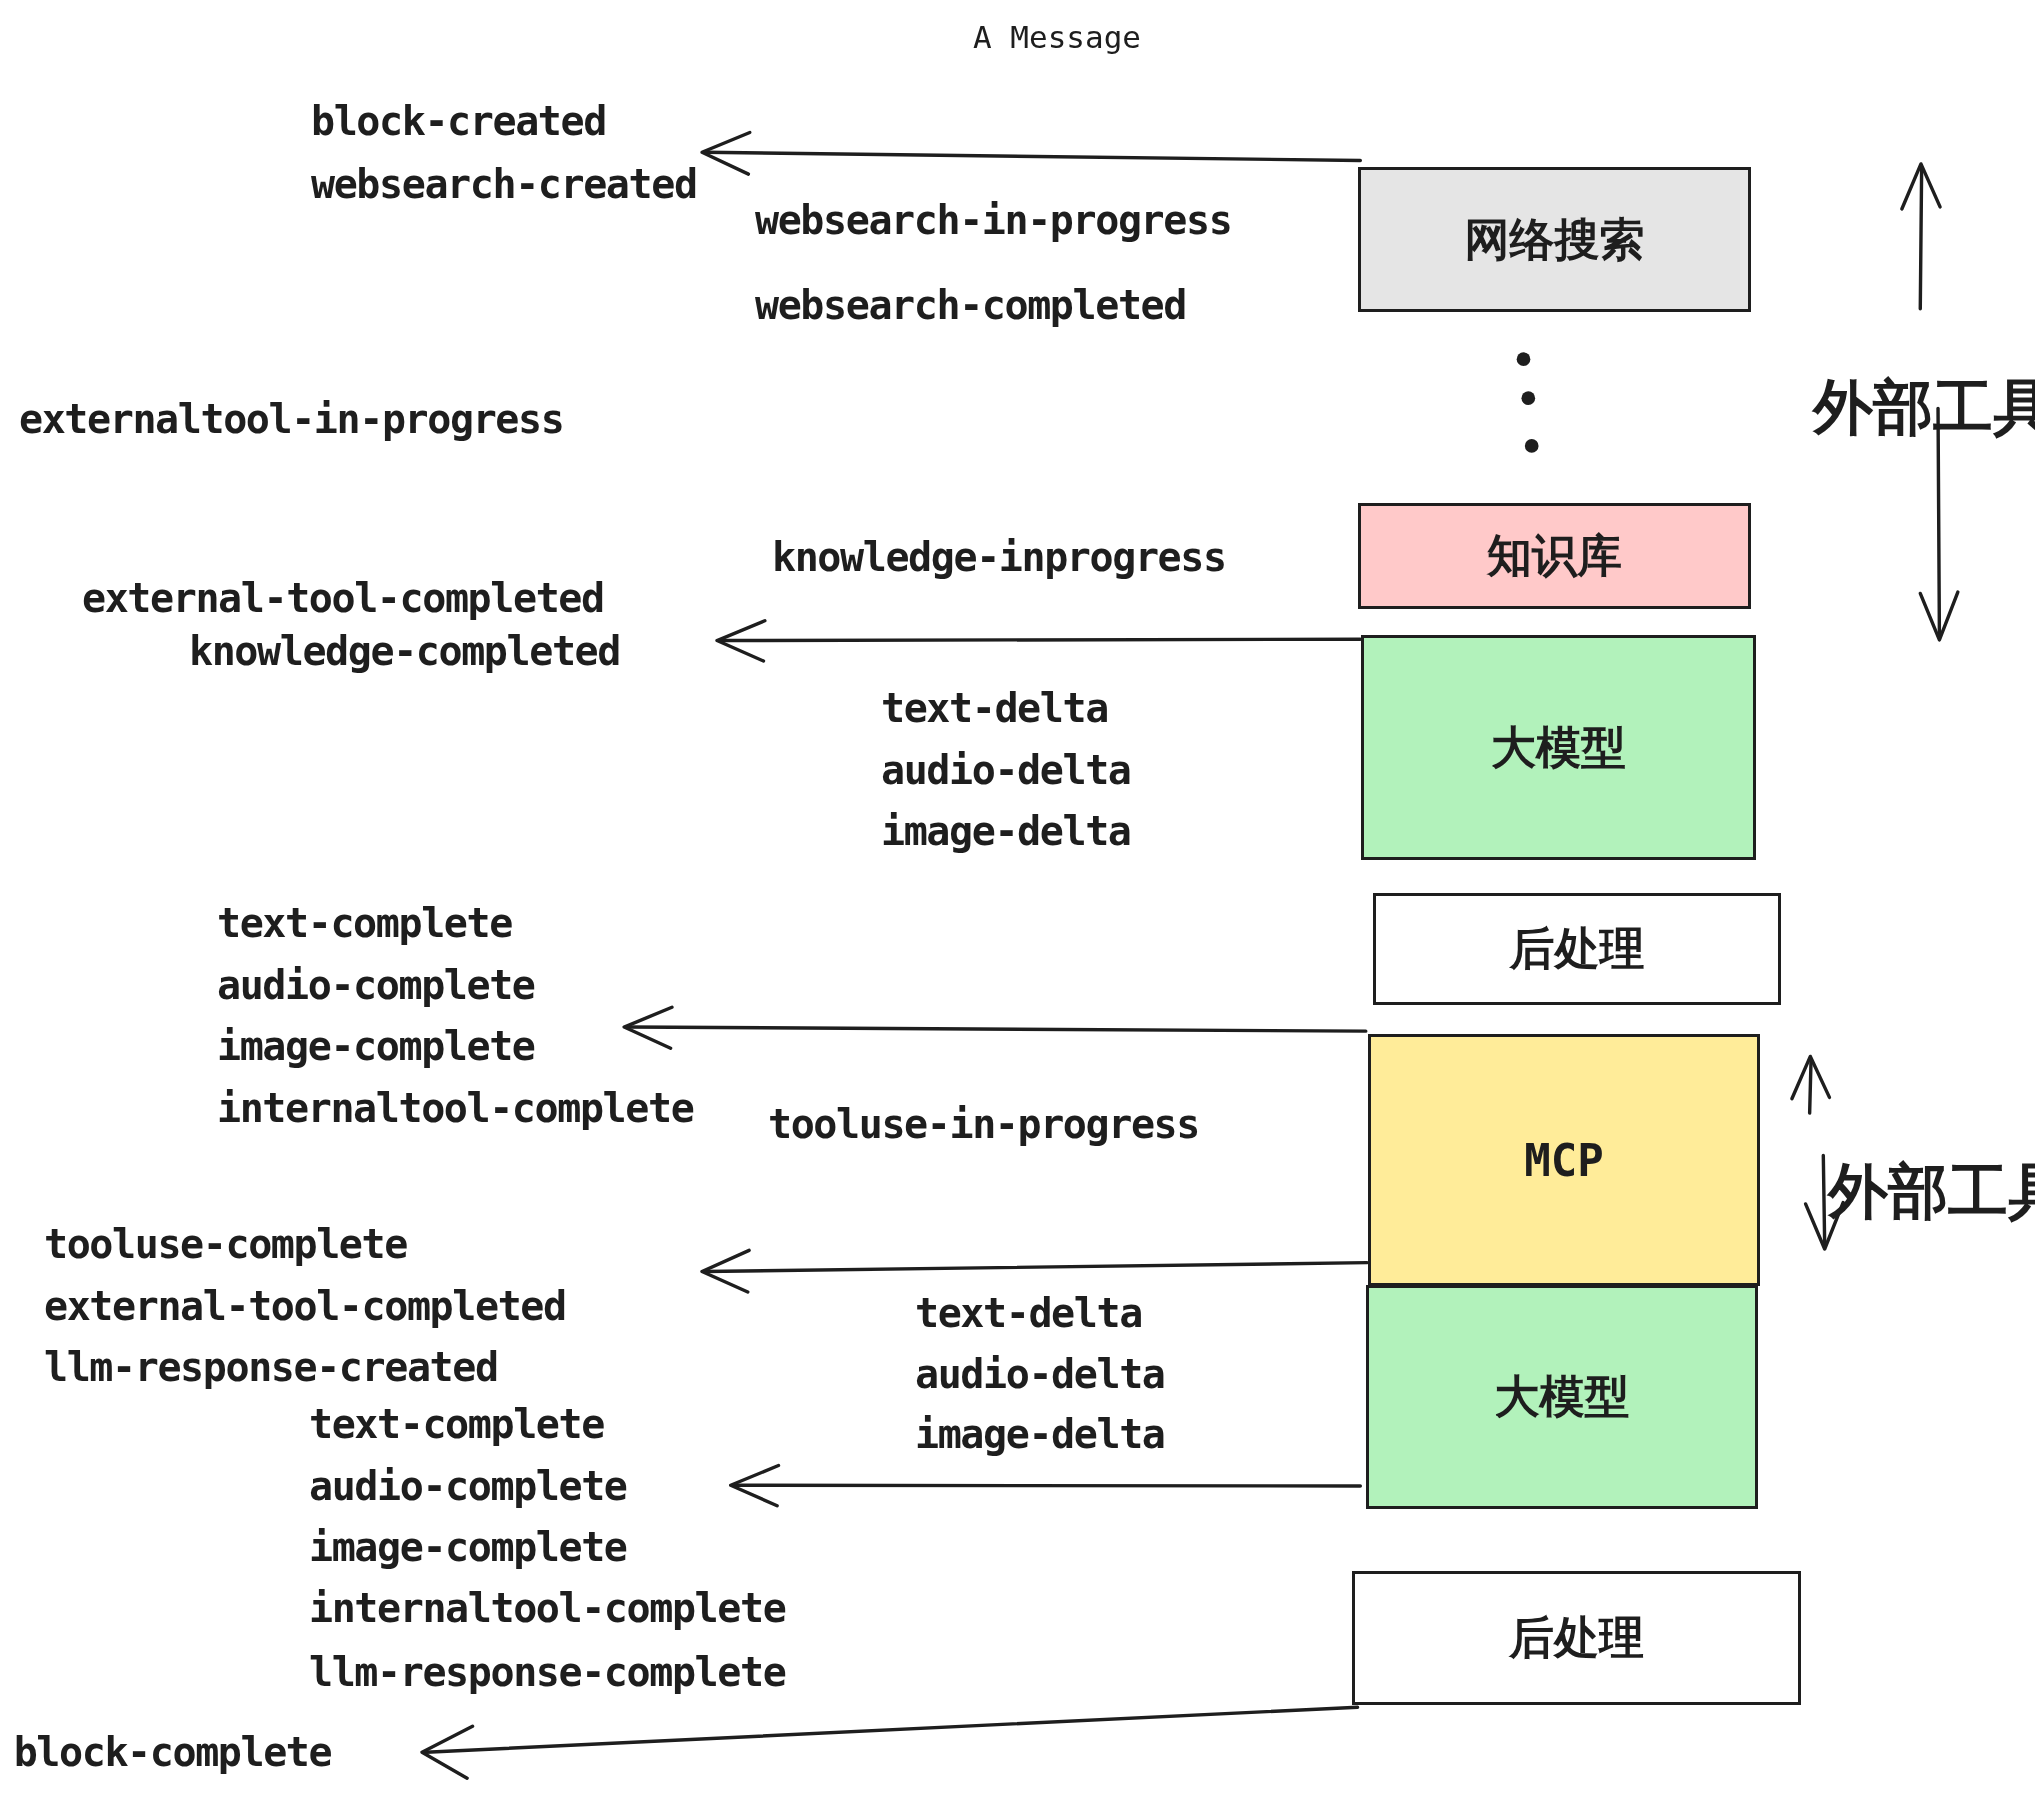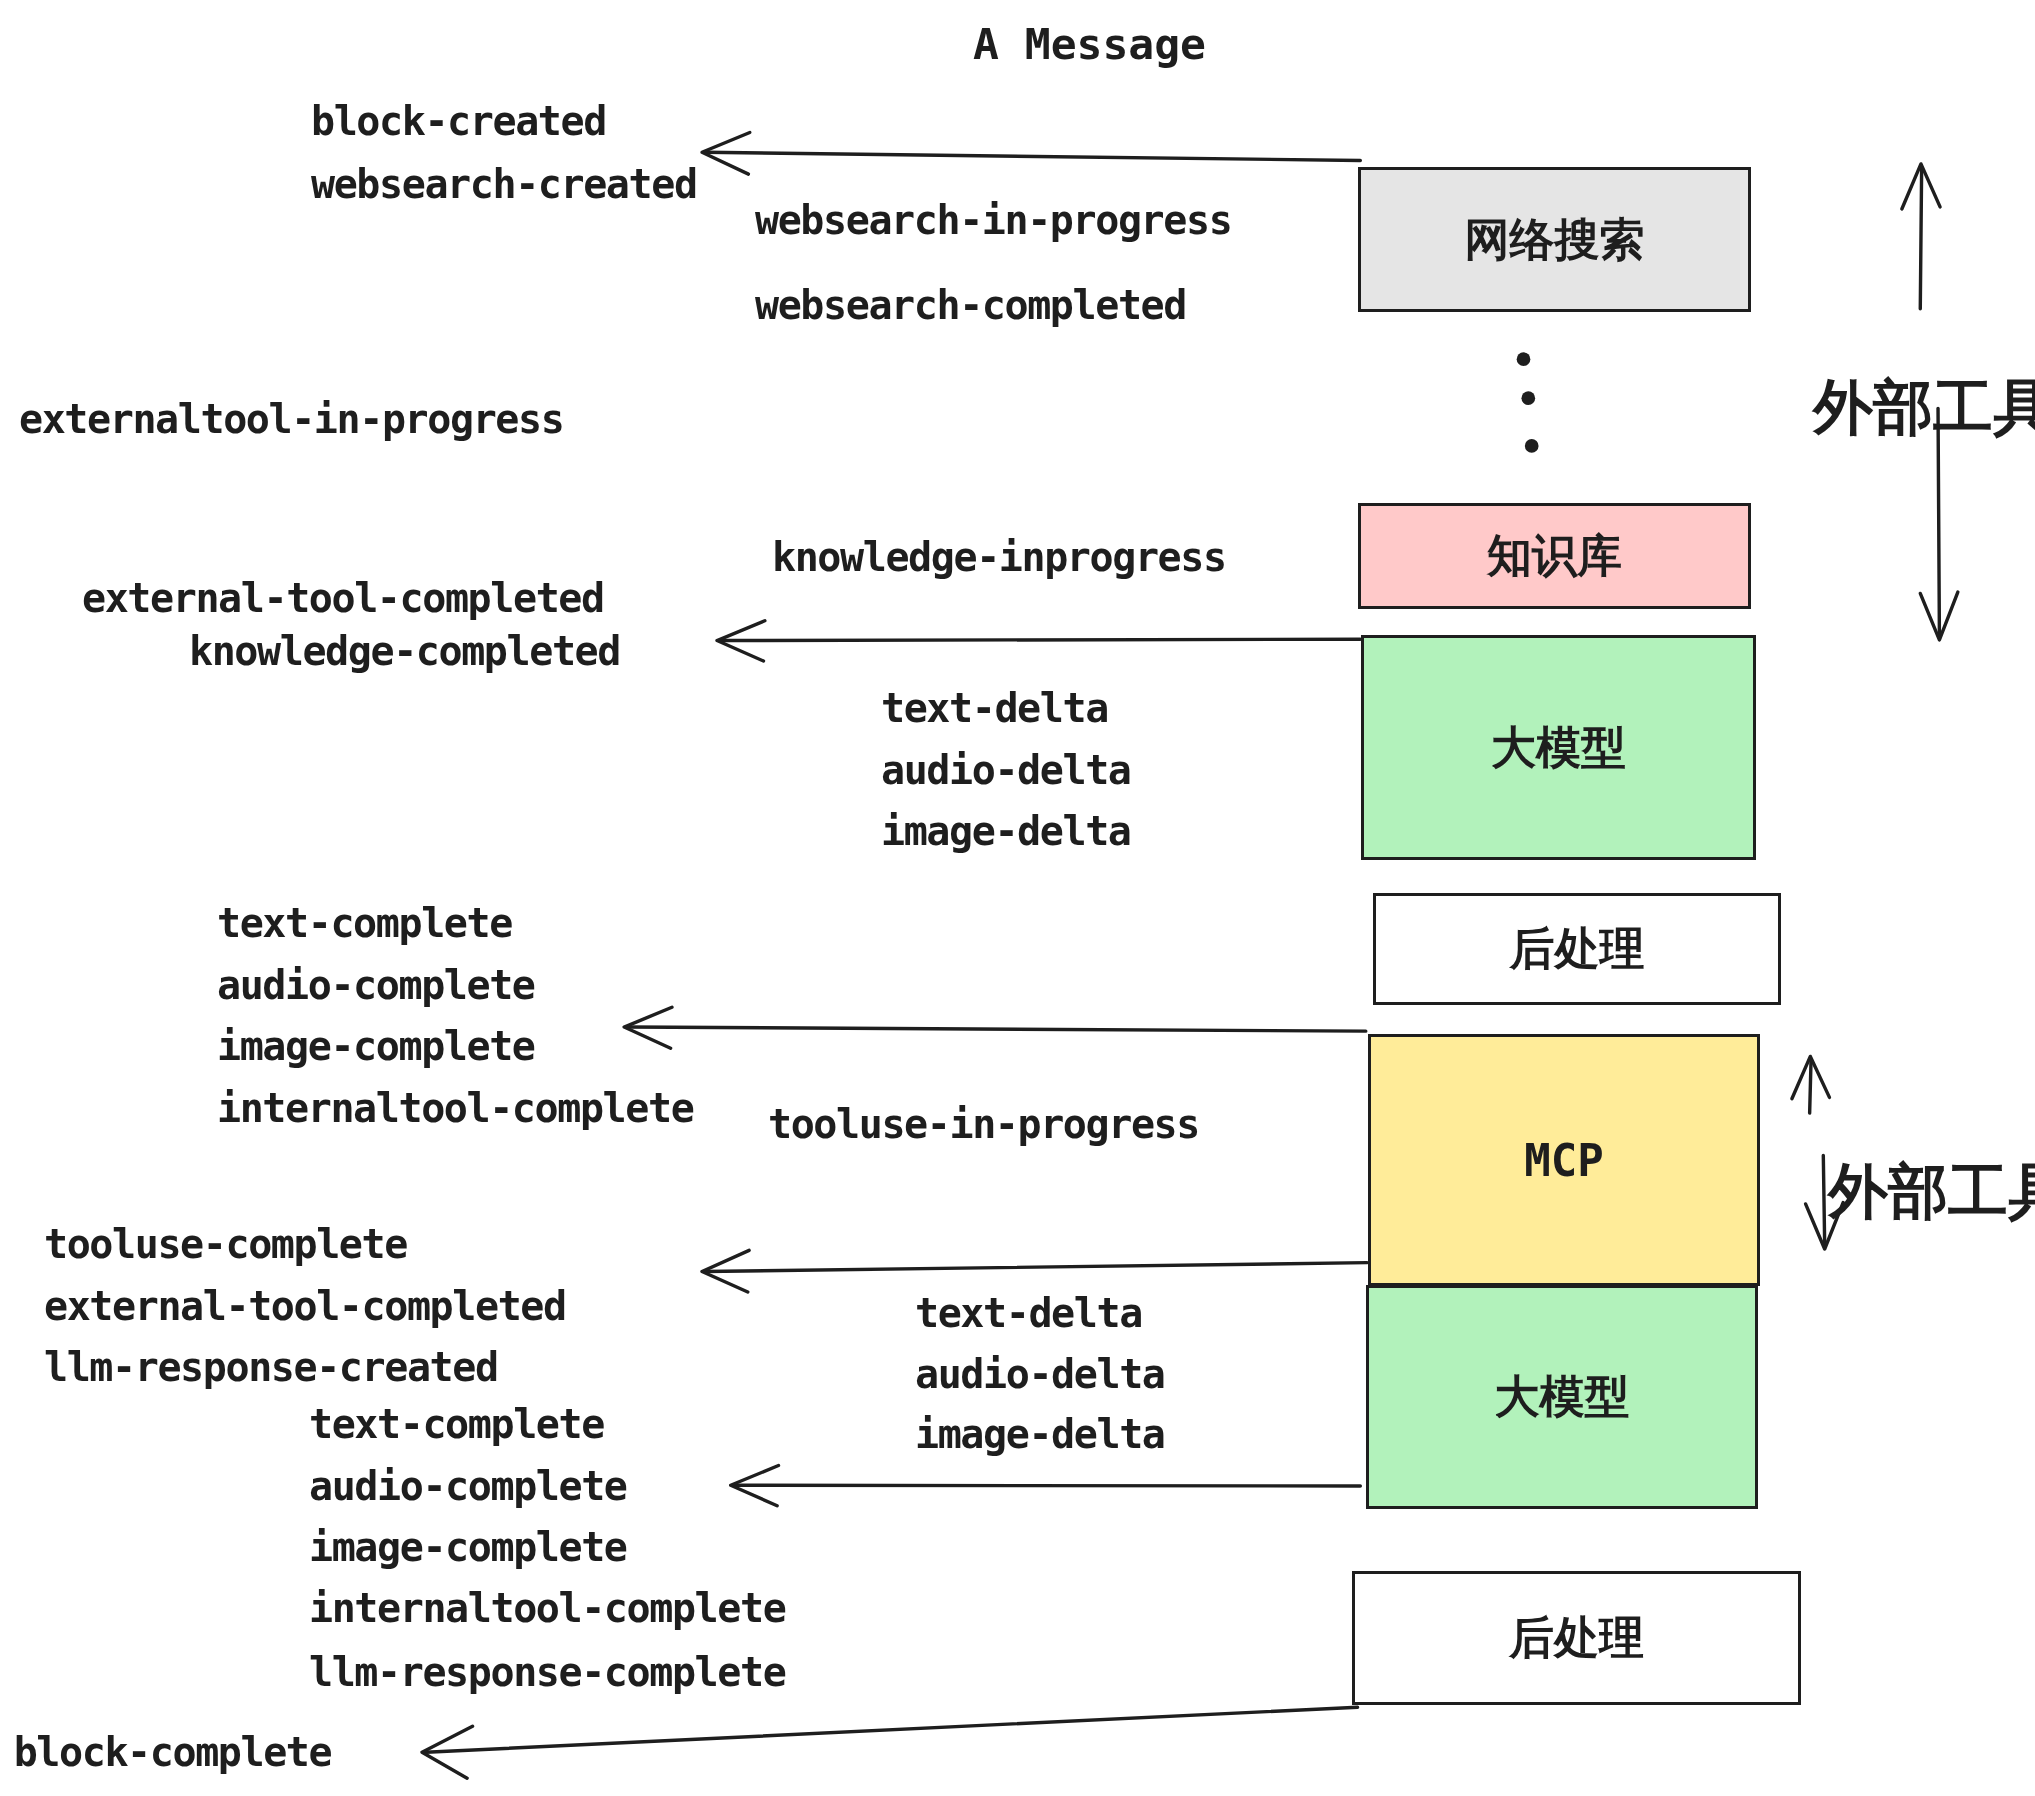--- a/index.html
+++ b/index.html
@@ -2,21 +2,21 @@
 <html style="font-size:11px"><head>
 <meta charset="utf-8">
 <style>
   html,body{margin:0;padding:0;background:#ffffff;}
   #canvas{
     position:relative;width:2035px;height:1796px;background:#ffffff;
     font-family:"DejaVu Sans Mono","Liberation Mono",monospace;color:#1e1e1e;overflow:hidden;
   }
   #connector-layer{position:absolute;left:0;top:0;width:2035px;height:1796px;}
   .title{
-    position:absolute;font-size:43px;font-weight:bold;white-space:nowrap;
+    position:absolute;font-size:31px;font-weight:normal;white-space:nowrap;
   }
   .ev{
     position:absolute;transform:translateY(-50%);font-size:40px;font-weight:bold;
     white-space:nowrap;letter-spacing:-1.4px;
   }
   .box{
     position:absolute;box-sizing:border-box;border:3.4px solid #1e1e1e;
     display:flex;align-items:center;justify-content:center;
   }
   .box .zh{

